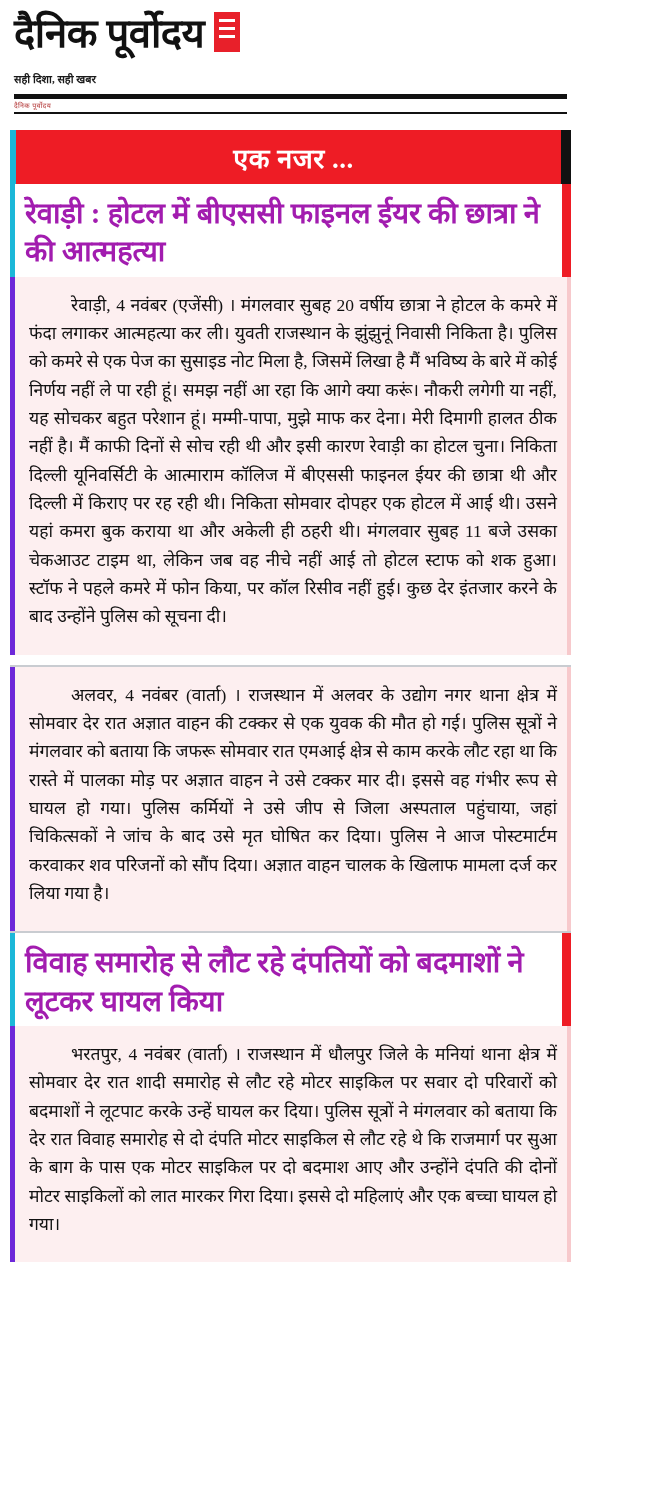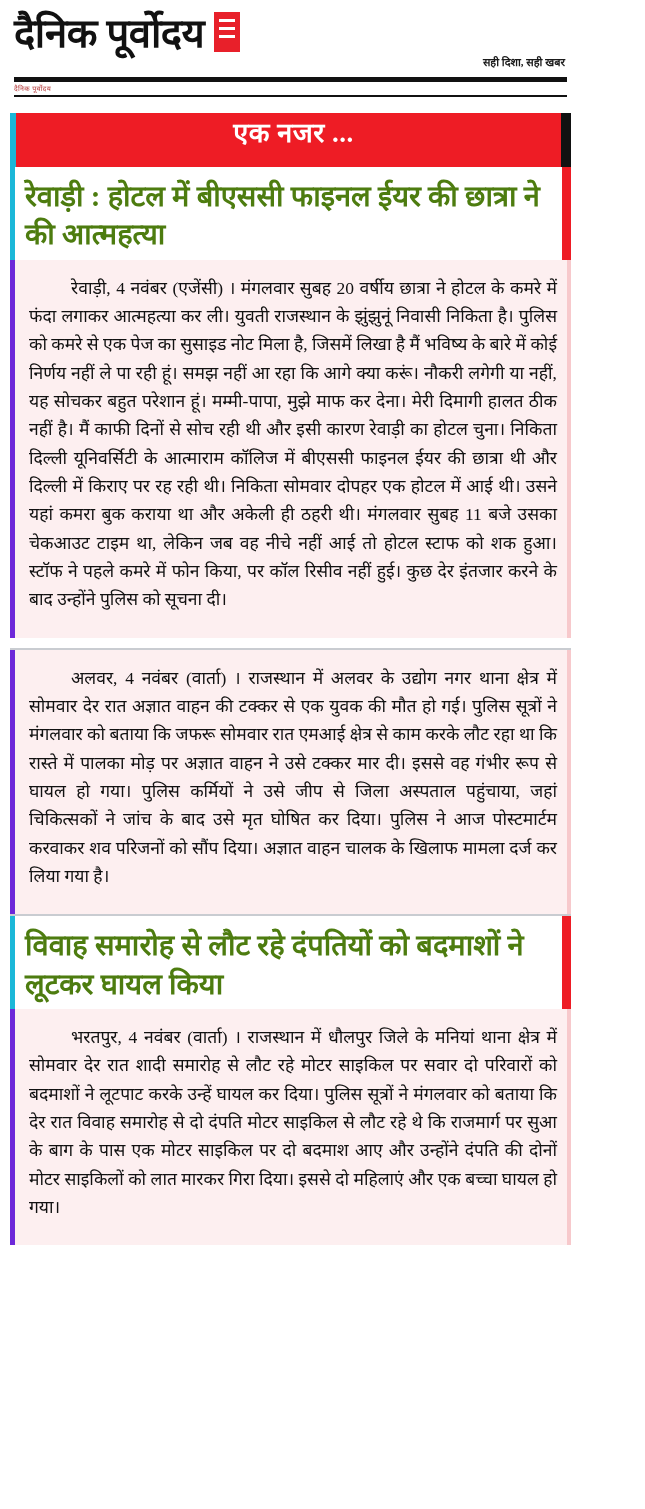--- a/index.html
+++ b/index.html
@@ -51,25 +51,24 @@
     content: "";
     position: absolute;
     left: 5px;
     top: 7px;
     width: 16px;
     height: 3px;
     background: #ffffff;
     box-shadow: 0 8px 0 0 #ffffff, 0 16px 0 0 #ffffff;
   }
   .brand-tagline {
-    text-align: right;
     font-size: 11px;
     color: #1a1a1a;
     font-weight: bold;
-    margin-top: 0;
+    margin-top: 17px;
     padding-right: 2px;
   }
   .masthead-rule {
     margin: 4px 14px 0 14px;
     height: 5px;
     background: #111111;
   }
   .masthead-rule2 {
     margin: 2px 14px 0 14px;
     height: 2px;
@@ -85,21 +84,21 @@
   
   .band-wrap {
     margin: 16px 10px 0 10px;
     border-left: 6px solid #1bb7d8;
     position: relative;
   }
   .band {
     background: #ee1c25;
     height: 54px;
     display: flex;
-    align-items: flex-start;
+    align-items: center;
     justify-content: center;
     position: relative;
   }
   .band:after {
     content: "";
     position: absolute;
     right: 0;
     top: 0;
     bottom: 0;
     width: 10px;
@@ -130,21 +129,21 @@
     right: 0;
     top: 0;
     bottom: 0;
     width: 9px;
     background: #ee1c25;
   }
   .headline {
     font-weight: bold;
     font-size: 29px;
     line-height: 1.32;
-    color: #4d7c0f;
+    color: #a21caf;
     margin: 0;
     padding-right: 12px;
   }
   .body-block {
     background: #fdeff0;
     border-left: 5px solid #6d28d9;
     padding: 14px 14px 24px 14px;
     box-sizing: border-box;
     position: relative;
   }

